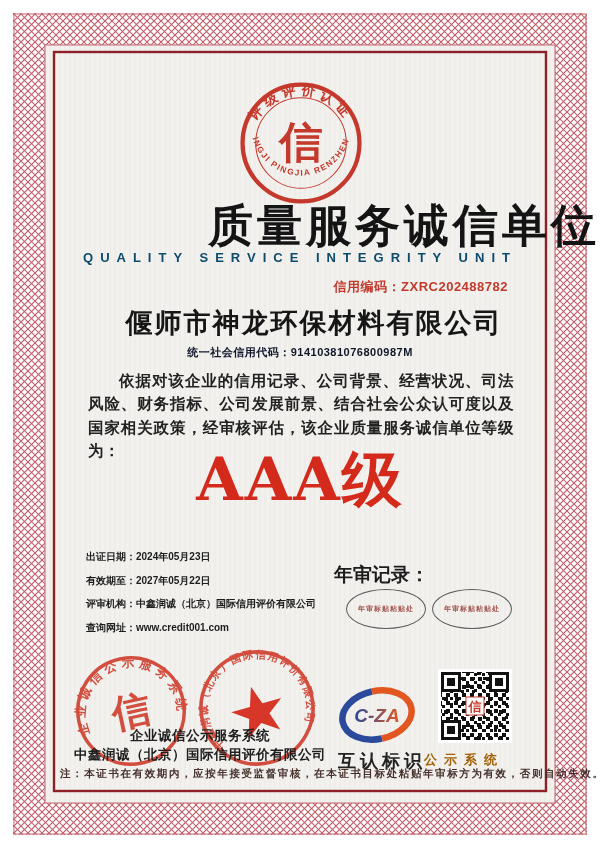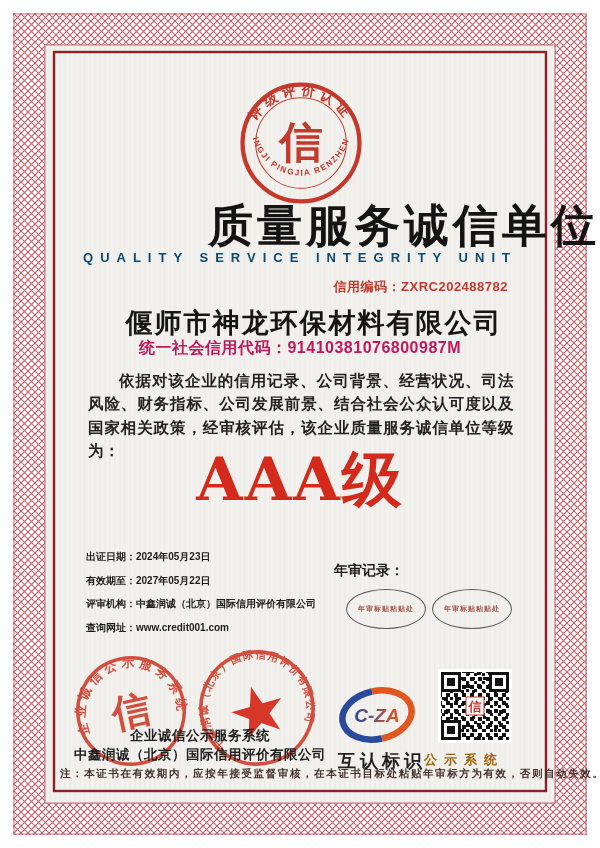--- a/index.html
+++ b/index.html
@@ -16,32 +16,32 @@
   .abs{position:absolute;}
   .center{left:0;right:0;text-align:center;}
   .title{
     top:196px;font-size:45px;font-weight:900;color:#141414;letter-spacing:4px;
     font-family:"Liberation Sans",sans-serif;
     text-align:right;
   }
   .subtitle{top:250px;font-size:13px;font-weight:700;color:#0c4a6e;letter-spacing:7px;}
   .credit-line{top:278px;right:92px;font-size:13px;font-weight:700;color:#c23a2c;letter-spacing:.5px;}
   .company{top:305px;font-size:27px;font-weight:900;color:#161616;letter-spacing:2px;padding-left:28px;}
-  .uscc{top:338px;font-size:16px;font-weight:700;color:#be185d;letter-spacing:.5px;}
+  .uscc{top:345px;font-size:11px;font-weight:700;color:#0f172a;letter-spacing:.5px;}
   .body-text{
     top:369px;left:88px;width:426px;font-size:15.5px;line-height:1.5;
     font-weight:700;color:#222;text-align:justify;text-indent:2em;letter-spacing:.5px;
   }
   .grade{
     top:440px;font-size:60px;font-weight:900;color:#d42a1c;
     font-family:"DejaVu Serif","Liberation Serif",serif;letter-spacing:2px;
   }
   .details{top:545px;left:86px;font-size:10px;font-weight:700;color:#1c1c1c;}
   .details .row{line-height:23.5px;white-space:nowrap;}
-  .annual-label{top:562px;left:334px;font-size:14px;font-weight:700;color:#1c1c1c;}
+  .annual-label{top:562px;left:334px;font-size:19px;font-weight:700;color:#1c1c1c;}
   .sticker{
     top:589px;width:78px;height:38px;border:1.4px solid #5a5a5a;border-radius:50%;
     display:flex;align-items:center;justify-content:center;
     font-size:7px;color:#a3554c;letter-spacing:1px;font-weight:700;background:transparent;
   }
   .seal{transform-origin:center;}
   .captions{top:726px;left:52px;width:296px;text-align:center;font-size:13.5px;font-weight:800;color:#1f1f1f;line-height:19px;letter-spacing:.5px;}
   .cza-wrap{top:686px;left:335px;}
   .cza-label{top:749px;left:328px;width:98px;text-align:right;font-size:18px;font-weight:800;color:#222;letter-spacing:4px;font-family:Liberation Serif, serif;}
   .qr-wrap{top:669px;left:438px;}

